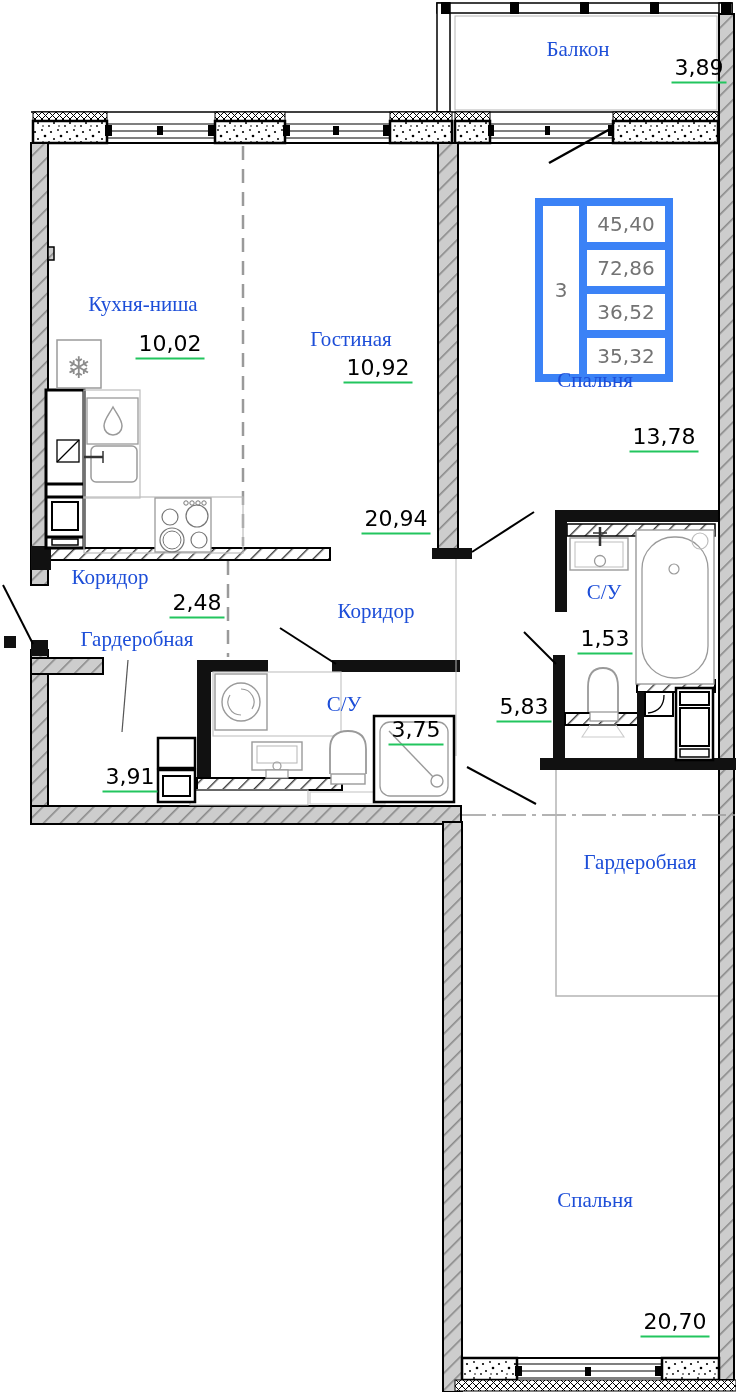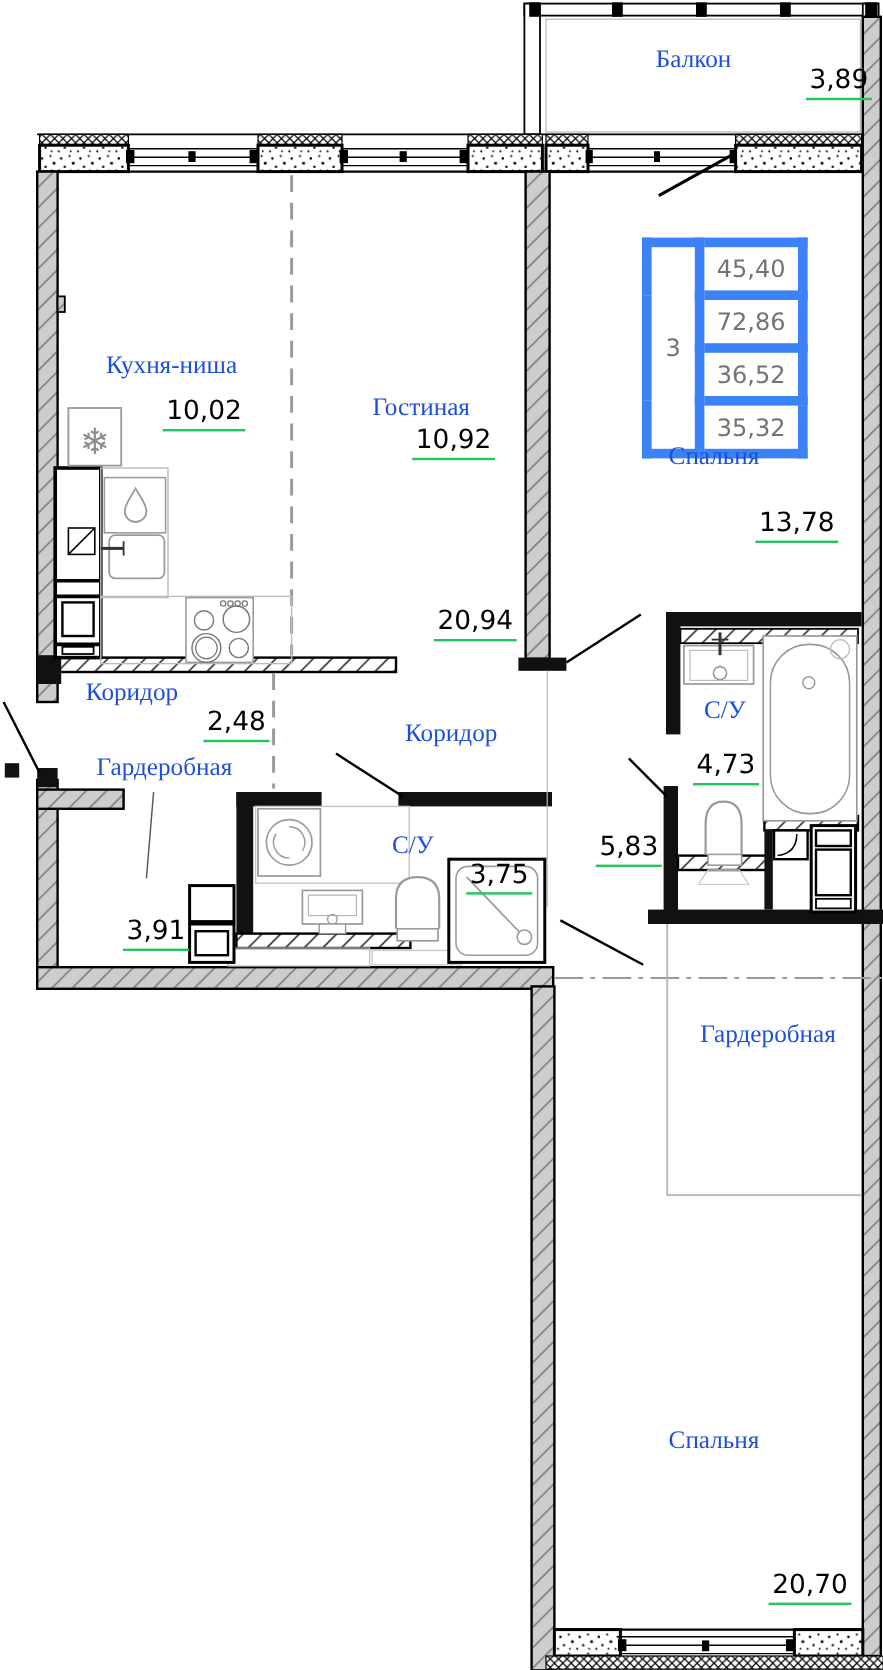--- a/index.html
+++ b/index.html
@@ -329,21 +329,21 @@
 <div class="lbl" style="left:110px;top:577px">Коридор</div>
 <div class="area" style="left:197px;top:604px">2,48</div>
 
 <div class="lbl" style="left:137px;top:639px">Гардеробная</div>
 <div class="area" style="left:130px;top:778px">3,91</div>
 
 <div class="lbl" style="left:344px;top:704px">С/У</div>
 <div class="area" style="left:416px;top:731px">3,75</div>
 
 <div class="lbl" style="left:604px;top:592px">С/У</div>
-<div class="area" style="left:605px;top:640px">4,73</div>
+<div class="area" style="left:605px;top:640px">1,53</div>
 
 <div class="area" style="left:524px;top:708px">5,83</div>
 
 <div class="lbl" style="left:640px;top:862px">Гардеробная</div>
 
 <div class="lbl" style="left:595px;top:1200px">Спальня</div>
 <div class="area" style="left:675px;top:1323px">20,70</div>
 
 </div>
 

